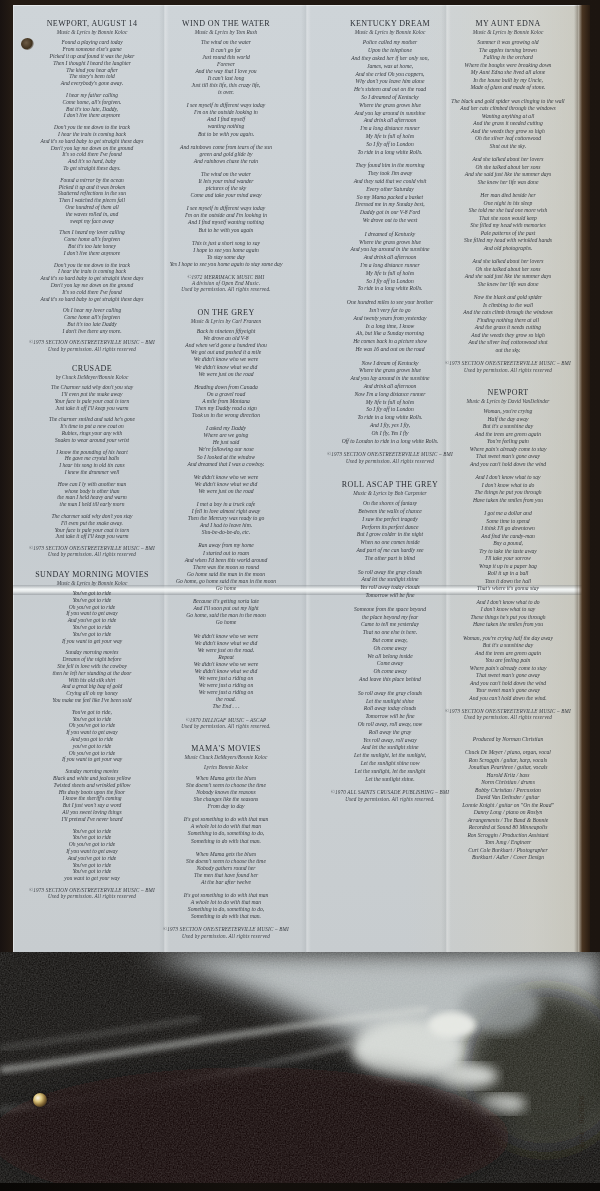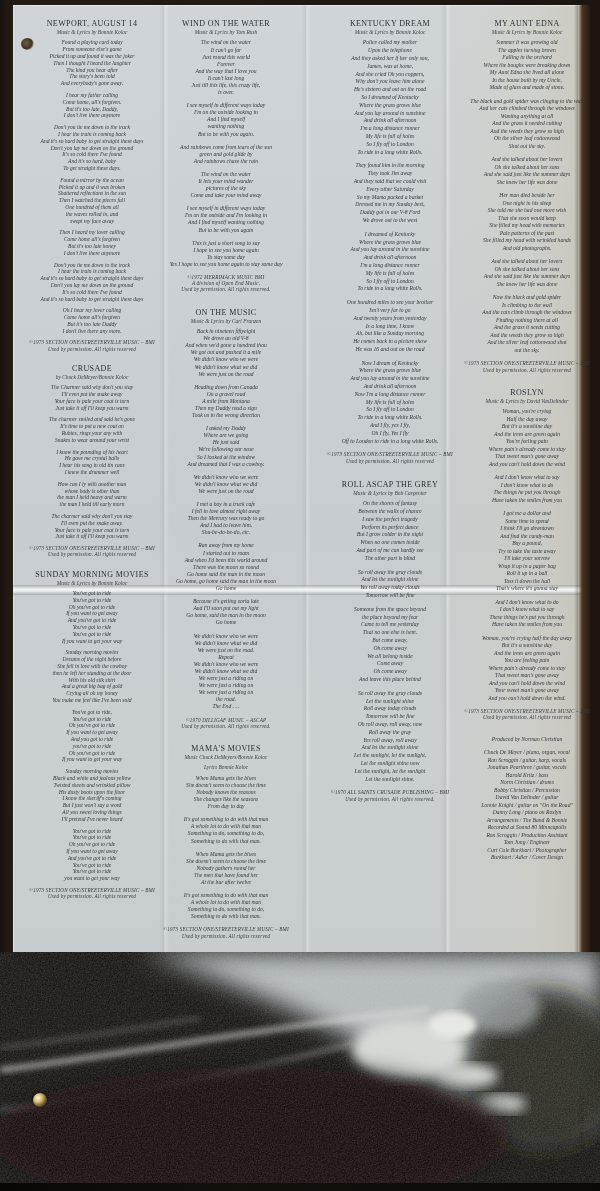--- a/index.html
+++ b/index.html
@@ -25,21 +25,21 @@
     background:radial-gradient(circle at 40% 40%,#6e5c46,#40321f 55%,rgba(64,50,31,0) 78%);}
   .edge-brown{position:absolute;right:0;top:0;width:12px;height:952px;
     background:linear-gradient(90deg,rgba(88,64,40,0.1),#4a3522 35%,#271a10 100%);}
   .edge-brown:before{content:"";position:absolute;left:-4px;top:0;bottom:0;width:4px;
     background:linear-gradient(90deg,rgba(60,45,28,0),rgba(60,45,28,0.35));}
 
   .column{position:absolute;top:14px;text-align:center;color:#33373d;}
   .col-1{left:3px;  width:152px;--lh:6.8px;--fs:5.5px;--sg:5px;--bg:12px;}
   .col-2{left:139px;width:148px;--lh:7.1px;--fs:5.6px;--sg:6px;--bg:15px;}
   .col-3{left:303px;width:148px;--lh:7.8px;--fs:5.6px;--sg:6px;--bg:16px;}
-  .col-4{left:441px;width:146px;--lh:7.5px;--fs:5.6px;--sg:6px;--bg:15px;}
+  .col-4{left:422px;width:146px;--lh:7.5px;--fs:5.6px;--sg:6px;--bg:15px;}
   .song{margin-bottom:var(--bg);}
   .song-title{font-size:8px;line-height:10px;letter-spacing:0.4px;color:#2b2f35;font-style:normal;}
   .byline{font-size:5.4px;line-height:6.4px;font-style:italic;margin-bottom:4px;color:#3a3e44;}
   .stanza{margin-bottom:var(--sg);}
   .line{font-size:var(--fs);line-height:var(--lh);font-style:italic;white-space:nowrap;}
   .copyright{font-size:5.1px;line-height:6.2px;font-style:italic;margin-top:3px;color:#35393f;letter-spacing:0.2px;}
 
   .photo{position:absolute;left:0;top:952px;width:600px;height:233px;background:#0c0a08;}
   .photo svg{display:block;}
   .grommet{position:absolute;left:33px;top:1093px;width:14px;height:14px;border-radius:50%;
@@ -266,21 +266,21 @@
           <div class="line">To stay some day</div>
           <div class="line">Yes I hope to see you home again to stay some day</div>
         </div>
         <div class="copyright">
           <div class="">©1972 MERRIMACK MUSIC BMI</div>
           <div class="">A division of Open End Music.</div>
           <div class="">Used by permission. All rights reserved.</div>
         </div>
       </div>
       <div class="song">
-        <div class="song-title">ON THE MUSIC</div>
+        <div class="song-title">ON THE GREY</div>
         <div class="byline">Music &amp; Lyrics by Carl Franzen</div>
         <div class="stanza">
           <div class="line">Back in nineteen fiftyeight</div>
           <div class="line">We drove an old V-8</div>
           <div class="line">And when we'd gone a hundred thou</div>
           <div class="line">We got out and pushed it a mile</div>
           <div class="line">We didn't know who we were</div>
           <div class="line">We didn't know what we did</div>
           <div class="line">We were just on the road</div>
         </div>
@@ -552,21 +552,21 @@
           <div class="line">And the weeds they grow so high</div>
           <div class="line">And the silver leaf cottonwood shut</div>
           <div class="line">out the sky.</div>
         </div>
         <div class="copyright">
           <div class="">©1973 SECTION ONE/STREETERVILLE MUSIC – BMI</div>
           <div class="">Used by permission. All rights reserved</div>
         </div>
       </div>
       <div class="song">
-        <div class="song-title">ROSLYN</div>
+        <div class="song-title">NEWPORT</div>
         <div class="byline">Music &amp; Lyrics by David VanDelinder</div>
         <div class="stanza">
           <div class="line">Woman, you're crying</div>
           <div class="line">Half the day away</div>
           <div class="line">But it's a sunshine day</div>
           <div class="line">And the trees are green again</div>
           <div class="line">You're feeling pain</div>
           <div class="line">Where pain's already come to stay</div>
           <div class="line">That sweet man's gone away</div>
           <div class="line">And you can't hold down the wind</div>

